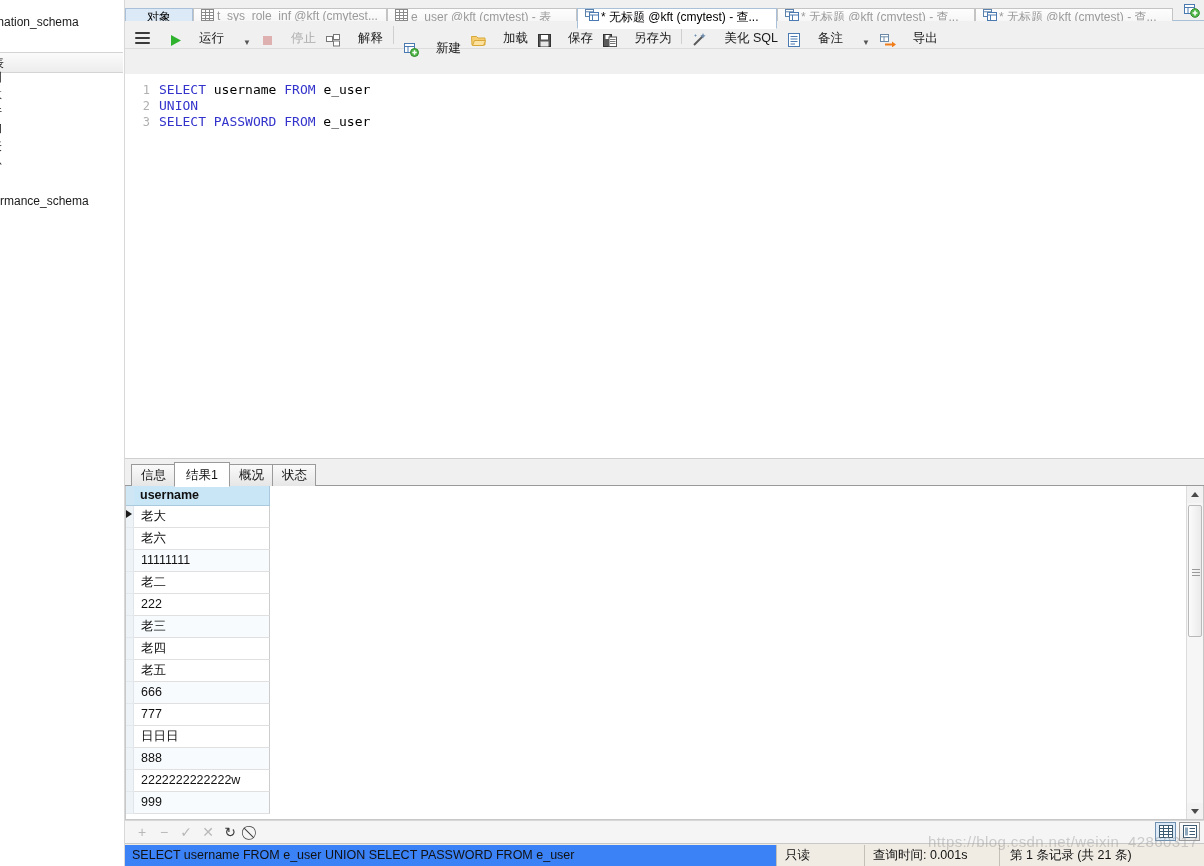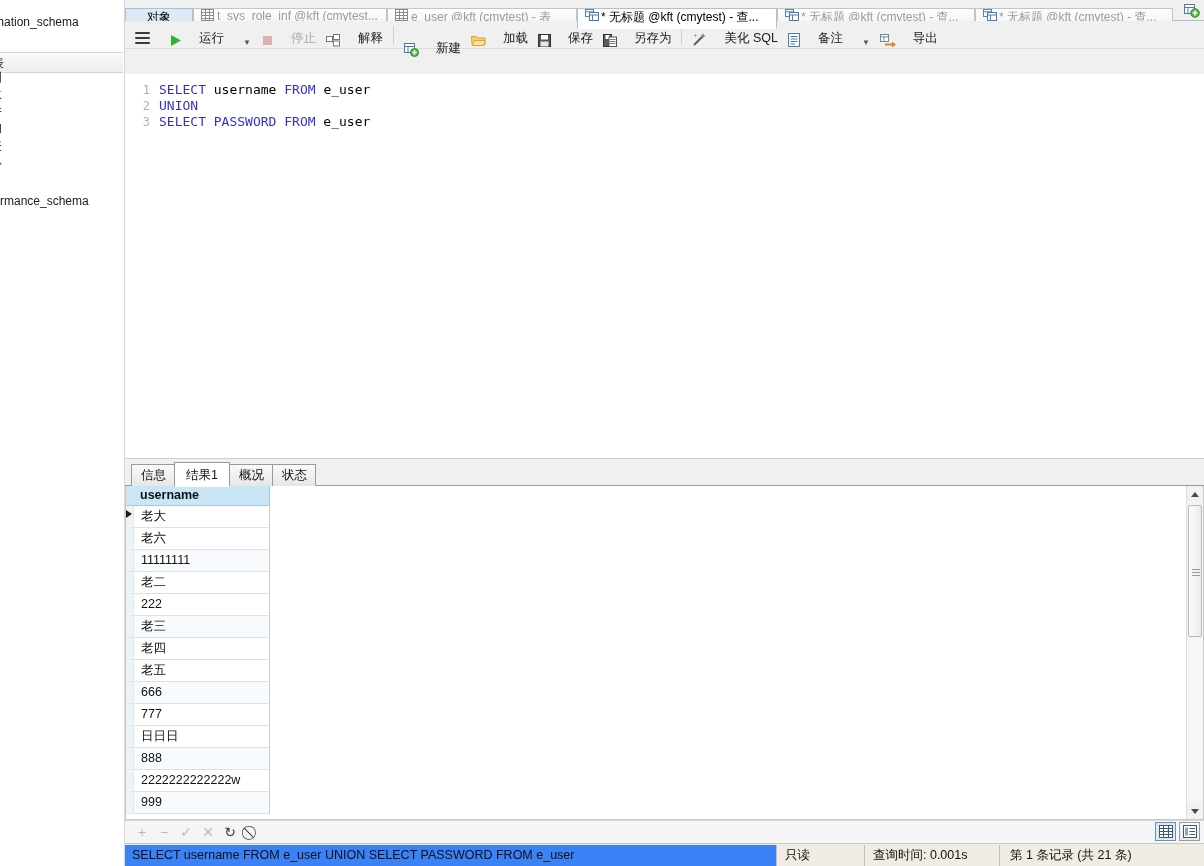--- a/index.html
+++ b/index.html
@@ -584,14 +584,15 @@
       </div>
     </div>
 
     <div id="statusbar">
       <div id="st-sql">SELECT username FROM e_user UNION SELECT PASSWORD FROM e_user</div>
       <div id="st-ro">只读</div>
       <div id="st-time">查询时间: 0.001s</div>
       <div id="st-rec">第 1 条记录 (共 21 条)</div>
     </div>
 
+    <div id="watermark">https://blog.csdn.net/weixin_42860317</div>
   </div>
 </div>
 
 </body></html>

